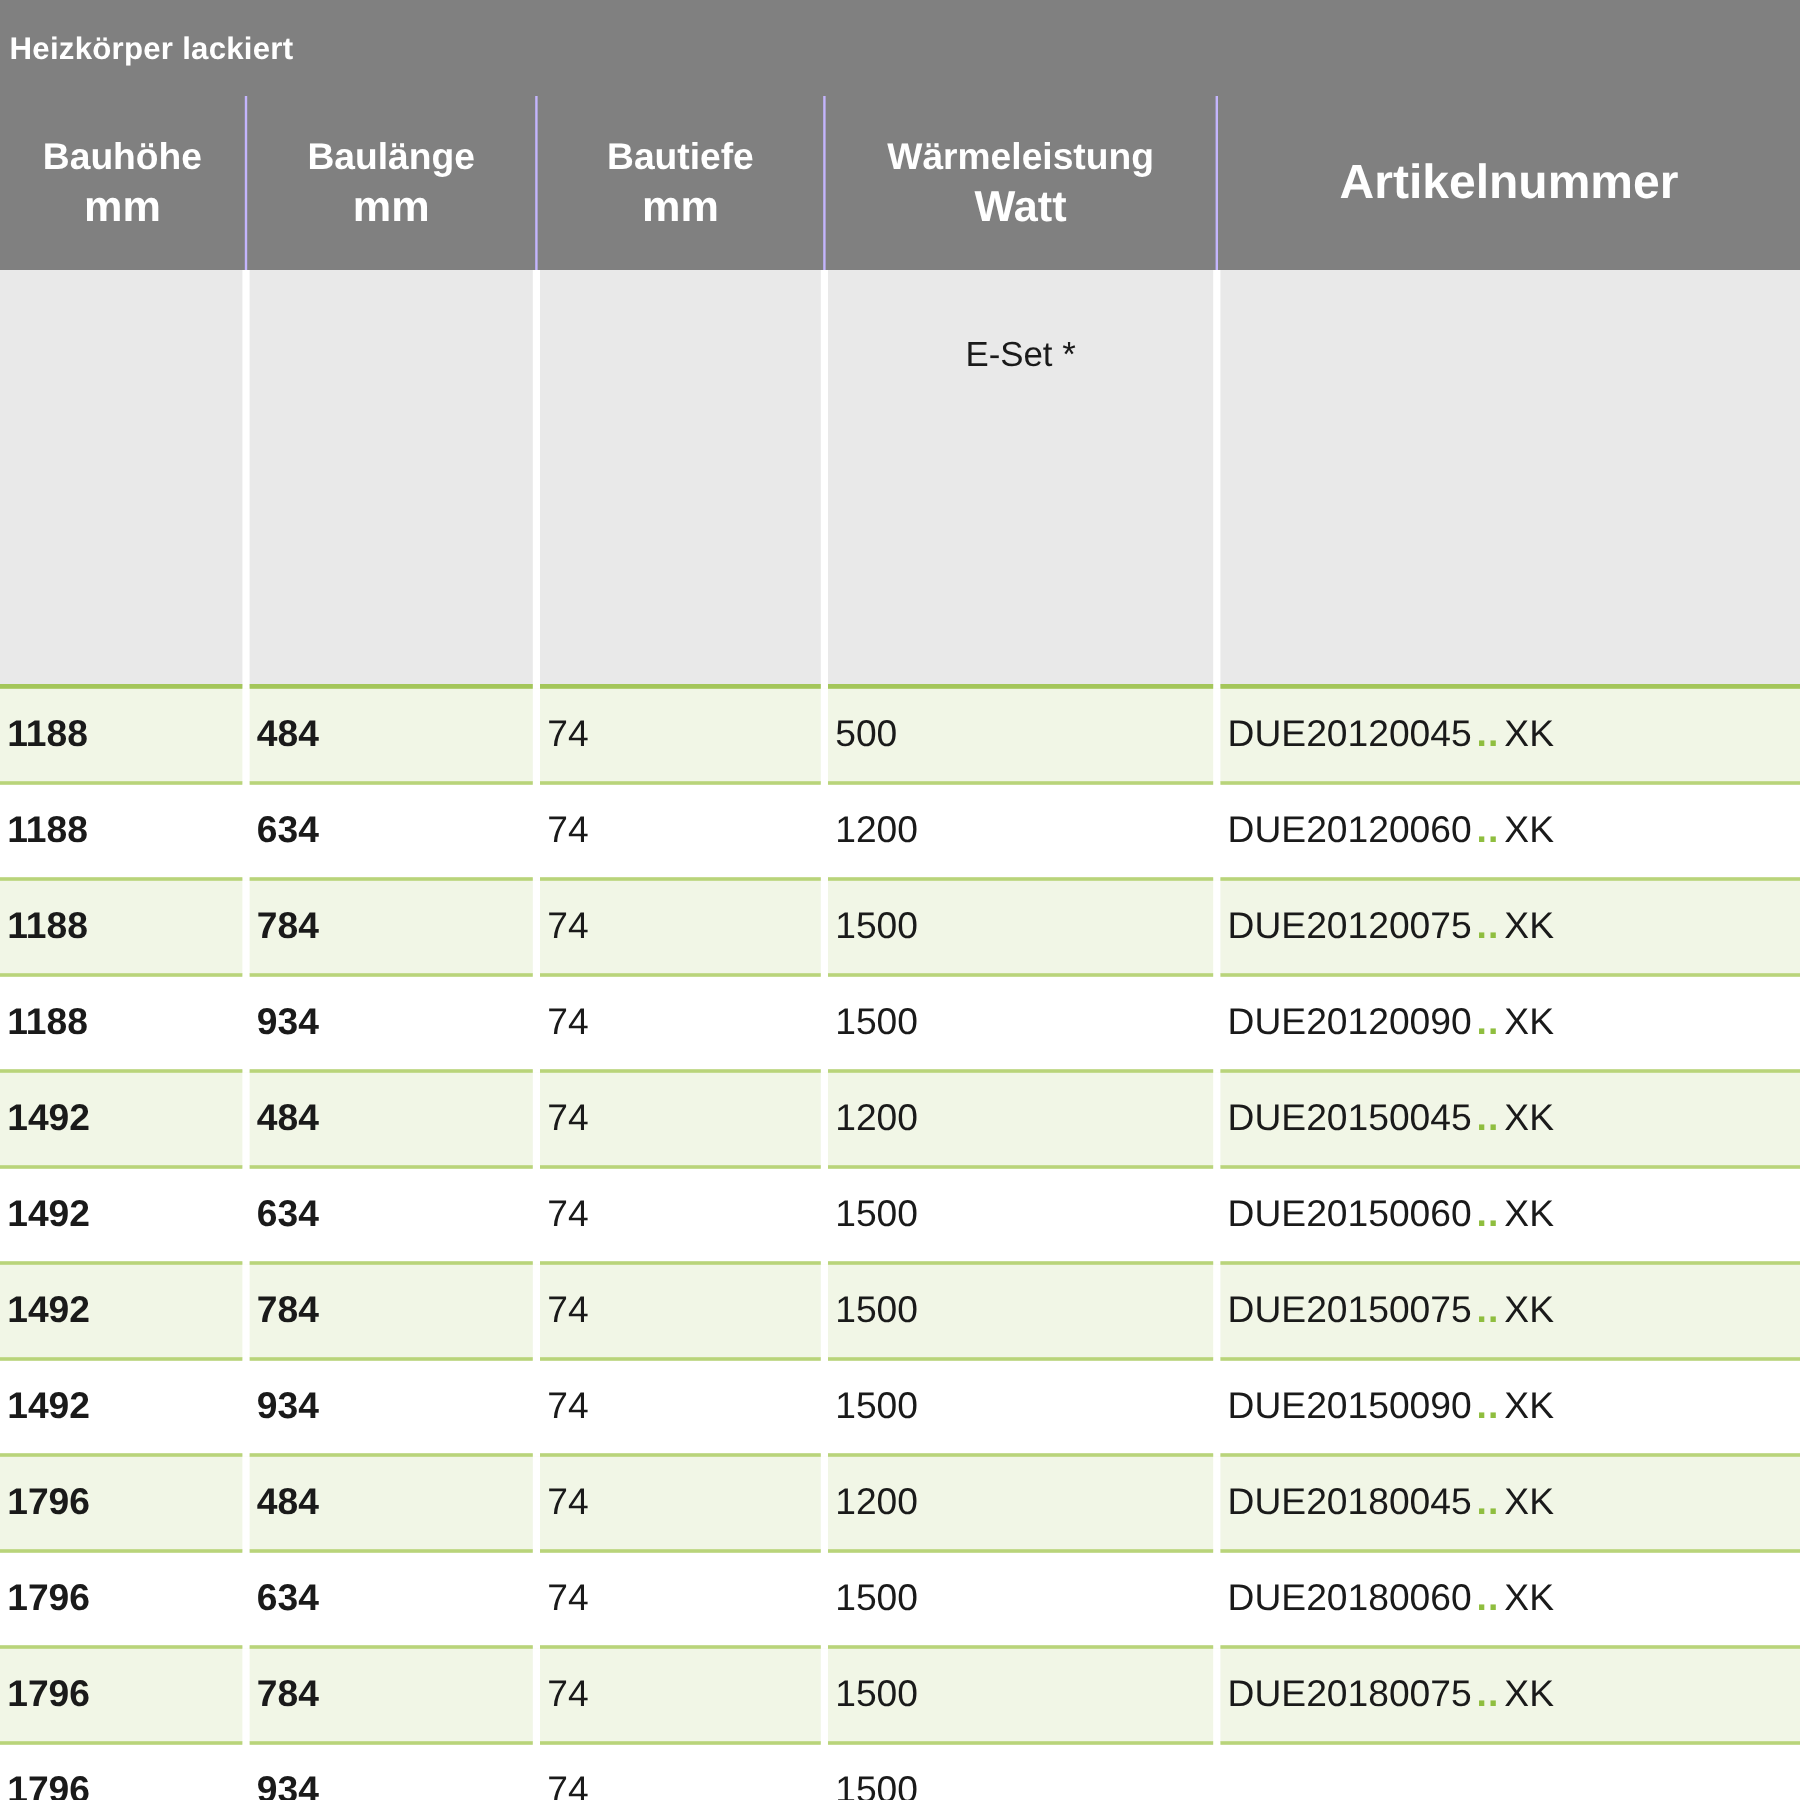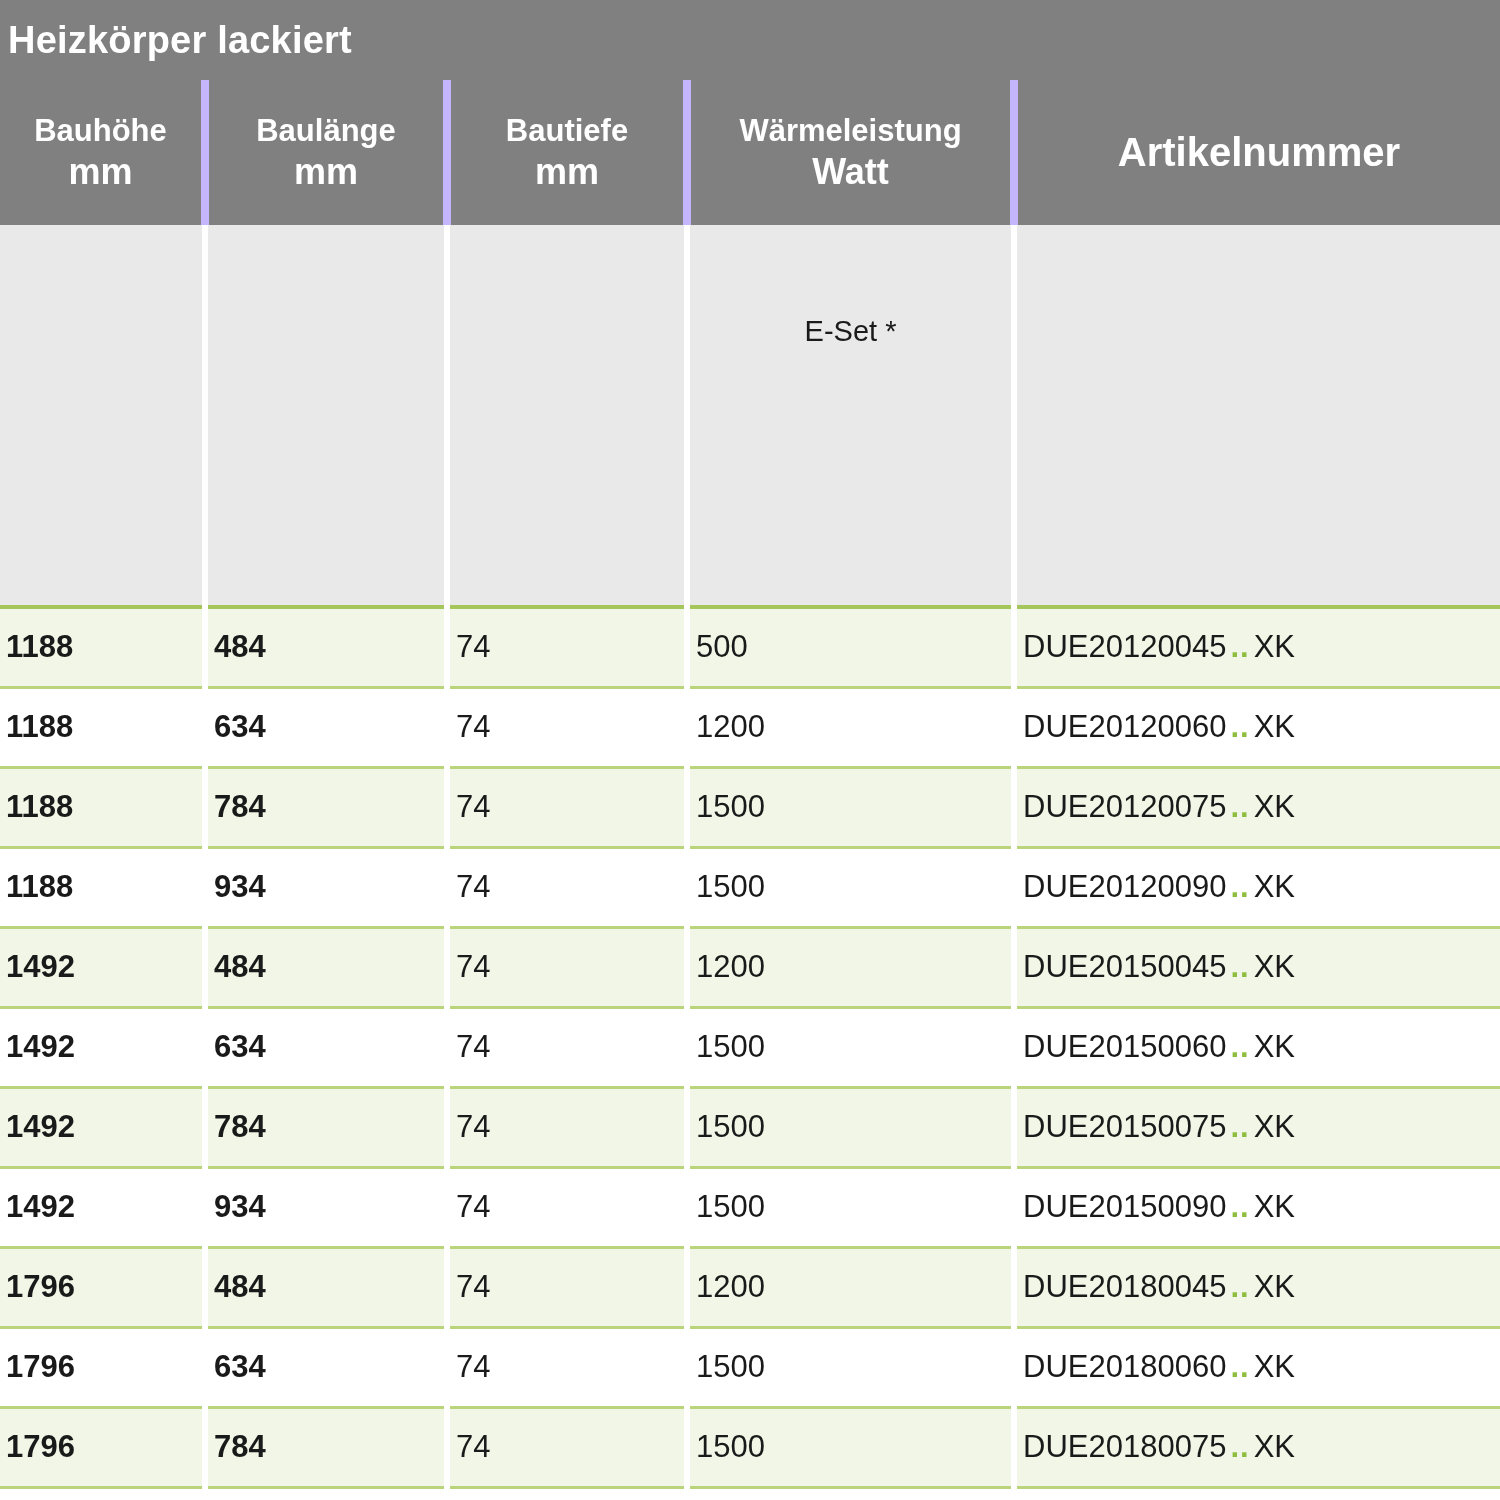--- a/index.html
+++ b/index.html
@@ -25,21 +25,21 @@
   .title-bar {
     height: 80px;
     background: #808080;
     color: #ffffff;
     display: flex;
     align-items: center;
     box-sizing: border-box;
     padding-left: 8px;
   }
   .title-bar .title-text {
-    font-size: 38px;
+    font-size: 26px;
     font-weight: bold;
     letter-spacing: 0.2px;
     line-height: 1;
   }
 
   
   table.spec {
     width: 1500px;
     border-collapse: collapse;
     table-layout: fixed;
@@ -51,21 +51,21 @@
   table.spec col.c4 { width: 486px; }
 
   thead th {
     background: #808080;
     color: #ffffff;
     font-size: 31px;
     font-weight: bold;
     height: 145px;
     vertical-align: middle;
     text-align: center;
-    border-right: 8px solid #c4b5fd;
+    border-right: 2px solid #c4b5fd;
     padding: 0 4px;
     box-sizing: border-box;
   }
   thead th:last-child { border-right: none; }
   thead th .unit {
     display: block;
     font-size: 36px;
     font-weight: bold;
     margin-top: 2px;
   }
@@ -79,21 +79,21 @@
     height: 290px;
     vertical-align: middle;
     text-align: center;
     font-size: 29px;
     color: #1a1a1a;
     border-right: 6px solid #ffffff;
     border-bottom: 4px solid #a4c65a;
     padding: 0;
   }
   tr.subhead td:last-child { border-right: none; }
-  tr.subhead td.eset { vertical-align: top; padding-top: 90px; }
+  tr.subhead td.eset { vertical-align: top; padding-top: 55px; }
 
   
   tbody.data tr td {
     height: 80px;
     font-size: 31px;
     vertical-align: middle;
     border-bottom: 3px solid #b9d47a;
     border-right: 6px solid #ffffff;
     padding: 0 6px;
     box-sizing: border-box;

